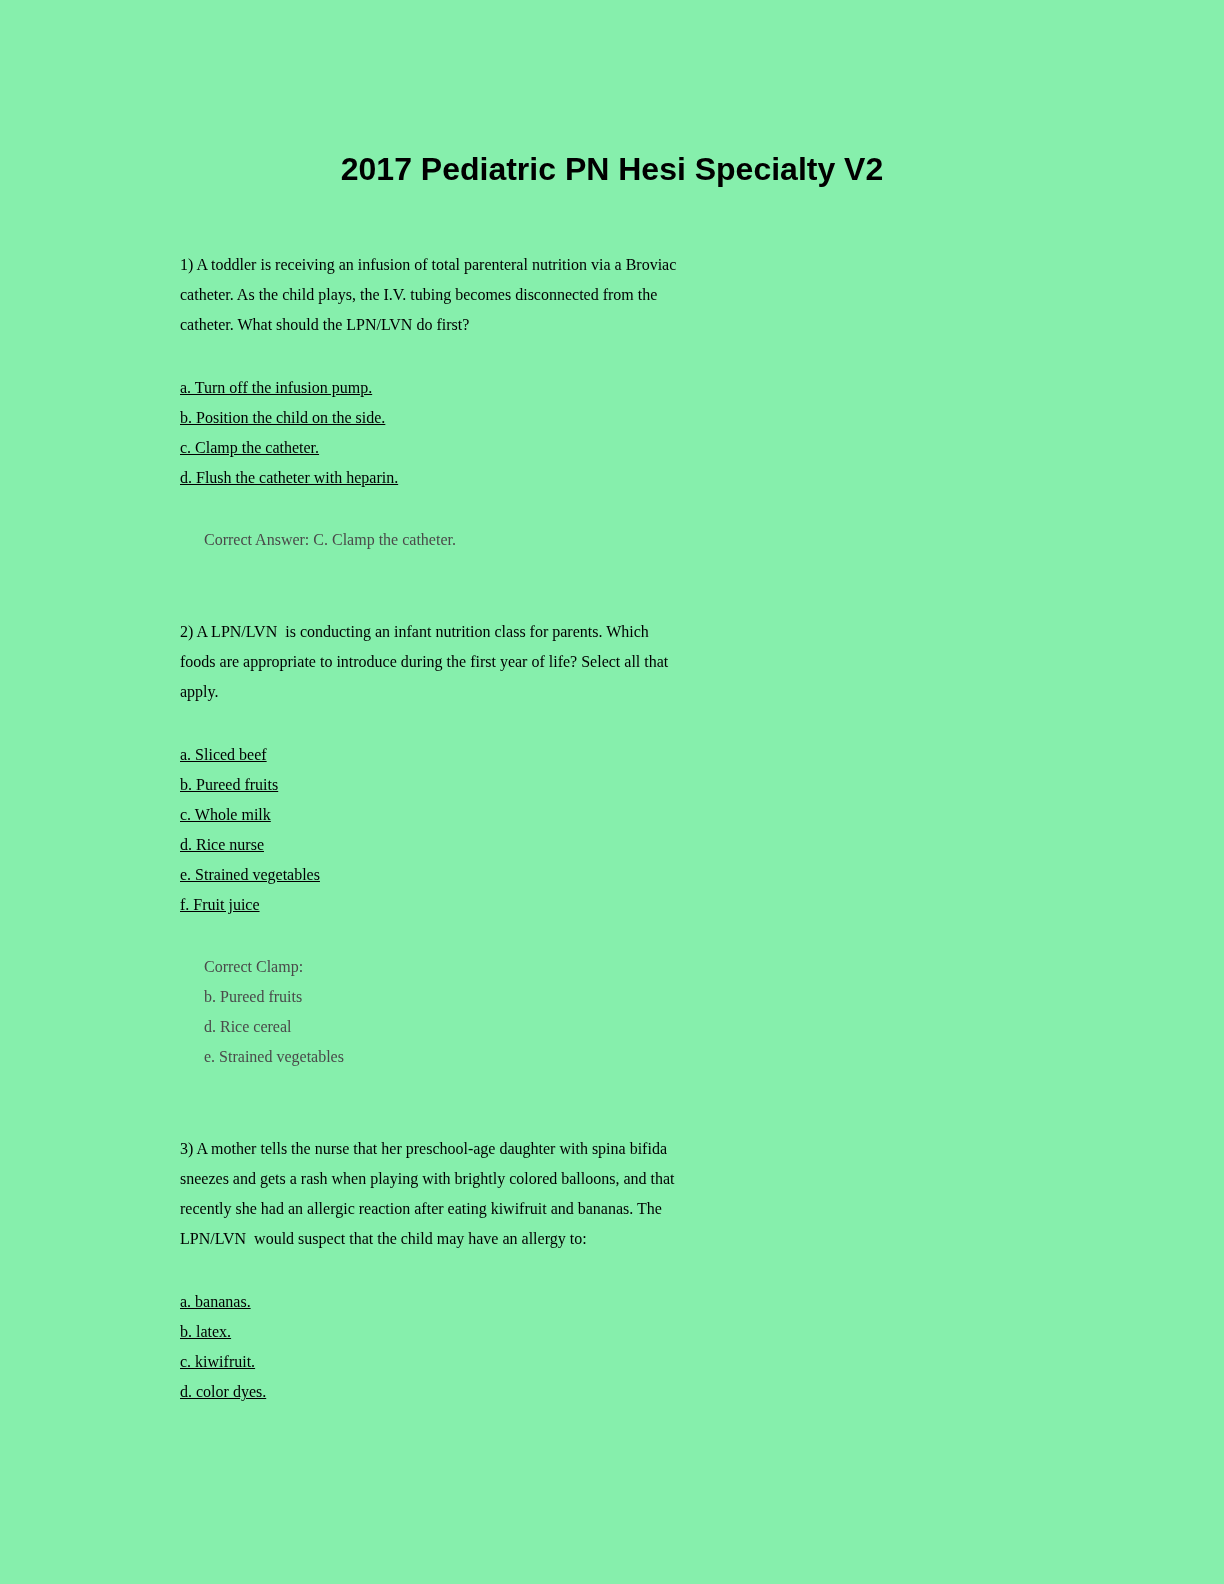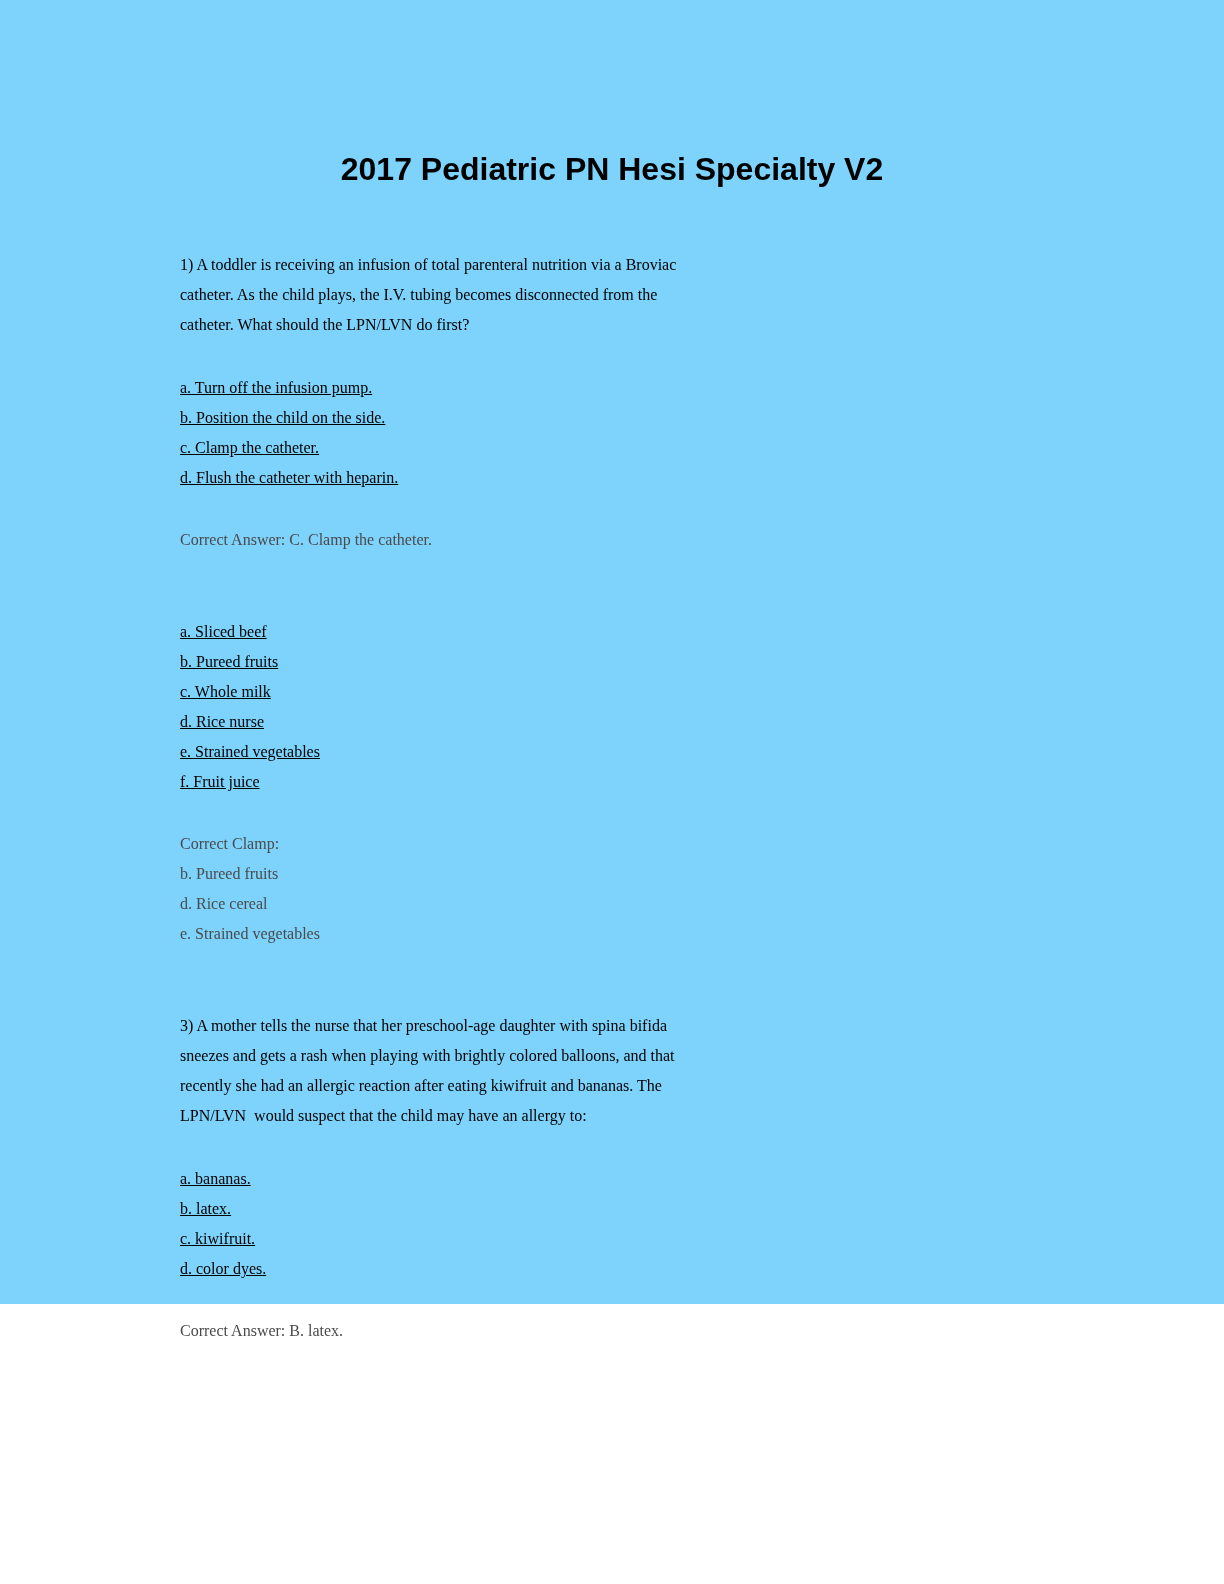--- a/index.html
+++ b/index.html
@@ -9,22 +9,22 @@
   }
   body {
     width: 1224px;
     height: 1584px;
     overflow: hidden;
     font-family: "Liberation Serif", serif;
     color: var(--body_text, #000000);
   }
   .page {
     width: 1224px;
-    height: 1304px;
-    background: #7dd3fc;
+    height: 1584px;
+    background: #86efac;
     box-sizing: border-box;
   }
   .doc-title {
     margin: 0;
     padding-top: 150px;
     font-family: "Liberation Sans", sans-serif;
     font-weight: bold;
     font-size: 32px;
     line-height: 38px;
     text-align: center;
@@ -45,20 +45,21 @@
     color: var(--body_text, #000000);
   }
   .question .options {
     margin-top: 33px;
     color: var(--body_text, #000000);
     text-decoration: underline;
   }
   .question .answer {
     margin-top: 32px;
     color: var(--answer_text, #4a4a4a);
+    margin-left: 24px;
   }
 </style>
 </head>
 <body>
 
 <div class="page">
 
   <h1 class="doc-title">2017 Pediatric PN Hesi Specialty V2</h1>
 
   <section class="question">
@@ -66,20 +67,23 @@
 catheter. As the child plays, the I.V. tubing becomes disconnected from the
 catheter. What should the LPN/LVN do first?</p>
     <p class="options">a. Turn off the infusion pump.
 b. Position the child on the side.
 c. Clamp the catheter.
 d. Flush the catheter with heparin.</p>
     <p class="answer">Correct Answer: C. Clamp the catheter.</p>
   </section>
 
   <section class="question">
+    <p class="stem">2) A LPN/LVN  is conducting an infant nutrition class for parents. Which
+foods are appropriate to introduce during the first year of life? Select all that
+apply.</p>
     <p class="options">a. Sliced beef
 b. Pureed fruits
 c. Whole milk
 d. Rice nurse
 e. Strained vegetables
 f. Fruit juice</p>
     <p class="answer">Correct Clamp:
 b. Pureed fruits
 d. Rice cereal
 e. Strained vegetables</p>
@@ -87,16 +91,15 @@
 
   <section class="question">
     <p class="stem">3) A mother tells the nurse that her preschool-age daughter with spina bifida
 sneezes and gets a rash when playing with brightly colored balloons, and that
 recently she had an allergic reaction after eating kiwifruit and bananas. The
 LPN/LVN  would suspect that the child may have an allergy to:</p>
     <p class="options">a. bananas.
 b. latex.
 c. kiwifruit.
 d. color dyes.</p>
-    <p class="answer">Correct Answer: B. latex.</p>
   </section>
 
 </div>
 
 </body></html>

